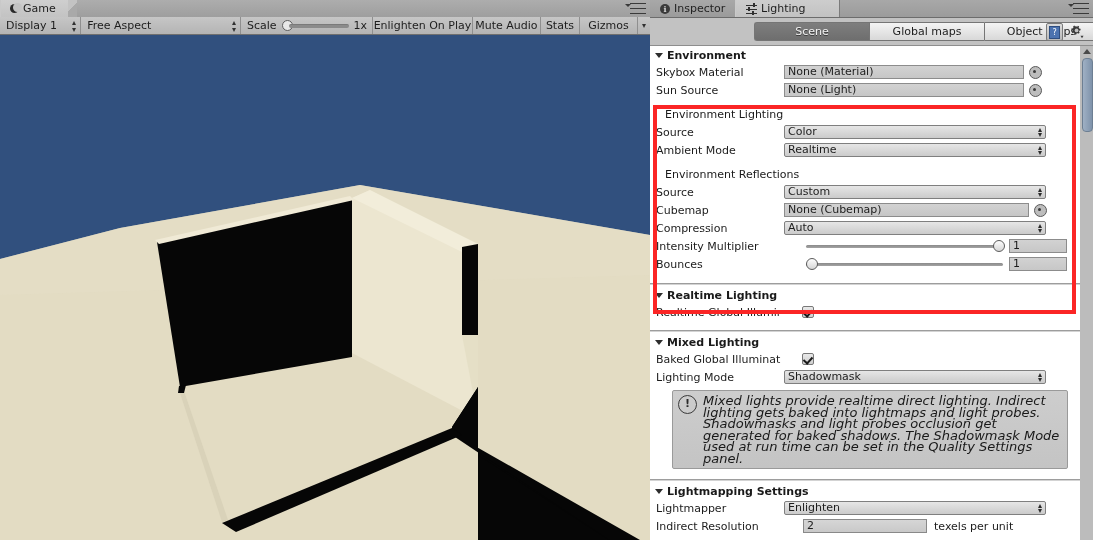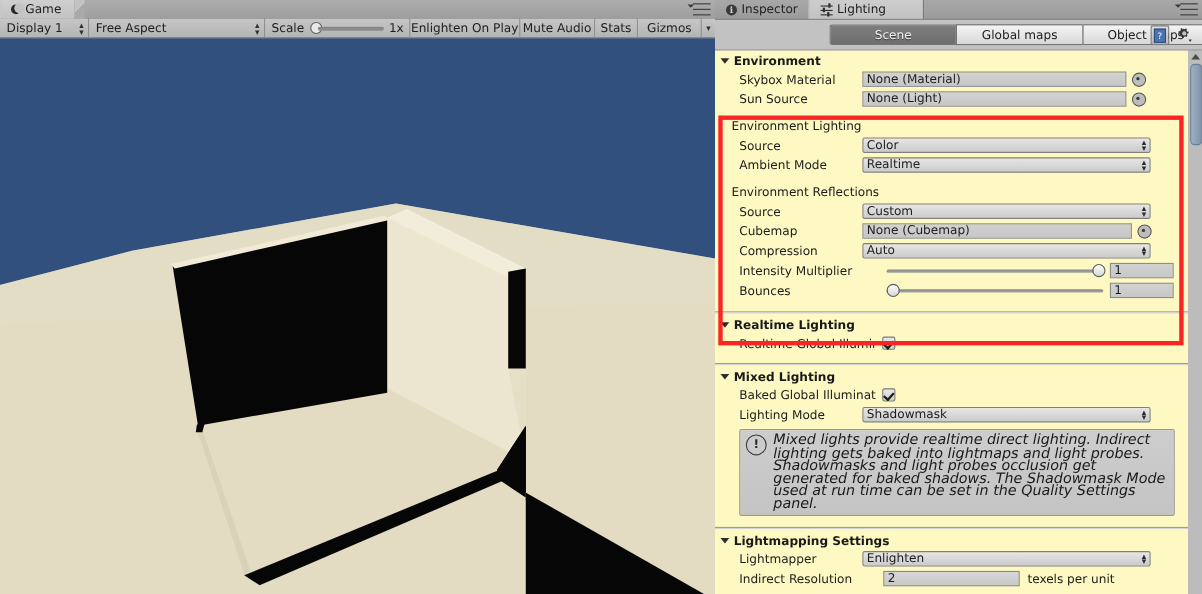--- a/index.html
+++ b/index.html
@@ -82,29 +82,29 @@
                  line-height:11px;text-align:center;border:1px solid #2f4e80;}
   .gearicon{position:absolute;right:8px;top:5px;width:17px;height:16px;}
 
   .scrollbar{position:absolute;right:0;top:46px;width:13px;bottom:0;background:#bcbcbc;border-left:1px solid #9a9a9a;}
   .sb-up,.sb-dn{position:absolute;left:0;width:13px;height:11px;display:flex;align-items:center;justify-content:center;}
   .sb-up{top:0;}
   .sb-thumb{position:absolute;left:2px;top:12px;width:9px;height:72px;border-radius:4px;
             background:linear-gradient(90deg,#9fb0c4,#7f93ab);border:1px solid #6d7f93;}
   .tri-up{width:0;height:0;border-left:4px solid transparent;border-right:4px solid transparent;border-bottom:5px solid #4a4a4a;}
 
-  .content{position:absolute;left:0;top:46px;width:430px;bottom:0;overflow:hidden;background:#fef9c3;}
+  .content{position:absolute;left:0;top:46px;width:430px;bottom:0;overflow:hidden;background:#ffffff;}
 
   .section-hdr{display:flex;align-items:center;height:15px;padding-left:5px;font-weight:bold;font-size:11px;color:#1a1a1a;}
   .foldout{width:0;height:0;border-left:4px solid transparent;border-right:4px solid transparent;
            border-top:5px solid #2d2d2d;margin-right:4px;}
   .subhdr{height:17px;line-height:17px;padding-left:15px;font-size:11px;color:#1a1a1a;}
 
   .row{position:relative;height:18px;display:flex;align-items:center;}
-  .rlabel{width:134px;padding-left:22px;box-sizing:border-box;font-size:11px;color:#1c1c1c;
+  .rlabel{width:134px;padding-left:6px;box-sizing:border-box;font-size:11px;color:#1c1c1c;
           white-space:nowrap;overflow:hidden;}
   .rlabel.blue{color:#3f6fd8;}
   .rlabel.tight{width:156px;}
 
   .field{height:14px;box-sizing:border-box;border:1px solid #898989;
          background:linear-gradient(#d6d6d6,#c9c9c9);font-size:11px;line-height:12px;
          padding:0 3px;color:#1d1d1d;position:relative;overflow:hidden;}
   .popup{background:linear-gradient(#e6e6e6,#cbcbcb);border:1px solid #7f7f7f;border-radius:2px;}
   .popup .updown{position:absolute;right:3px;top:1px;font-size:8px;line-height:5px;color:#2b2b2b;text-align:center;}
   .objfield{background:linear-gradient(#d2d2d2,#c6c6c6);border:1px solid #8c8c8c;}

